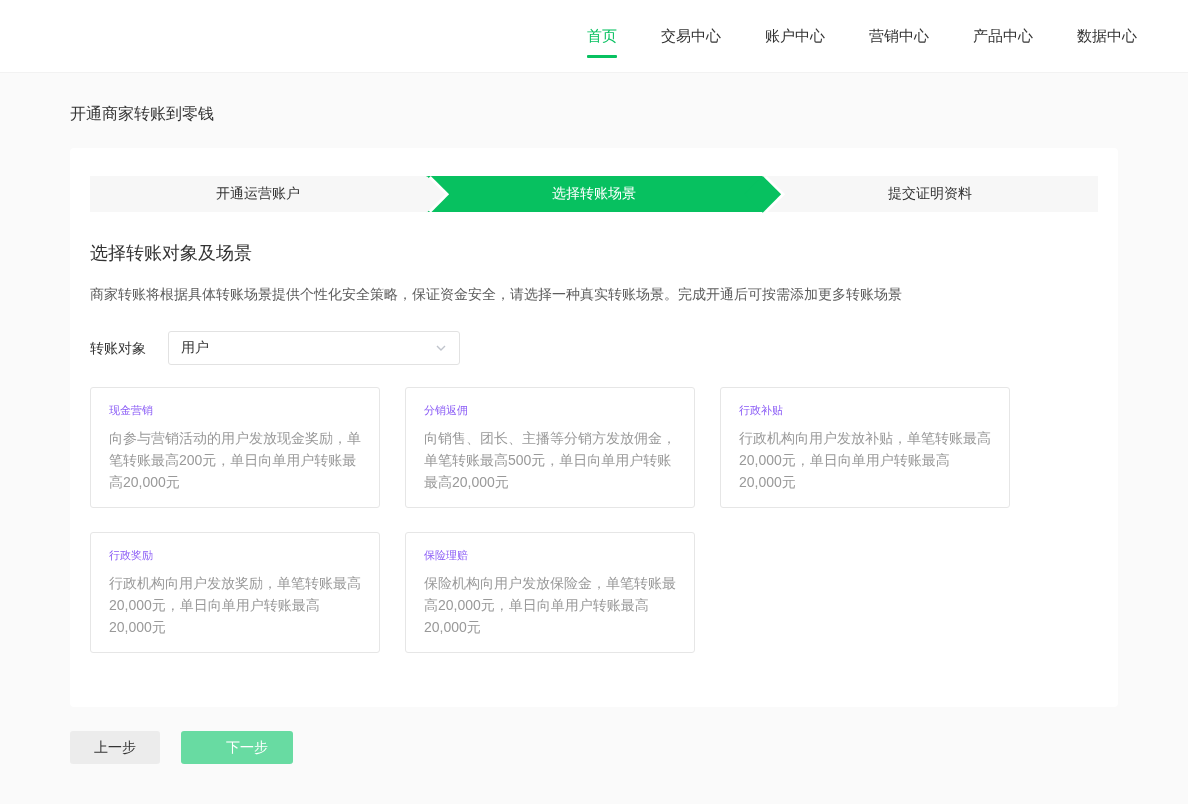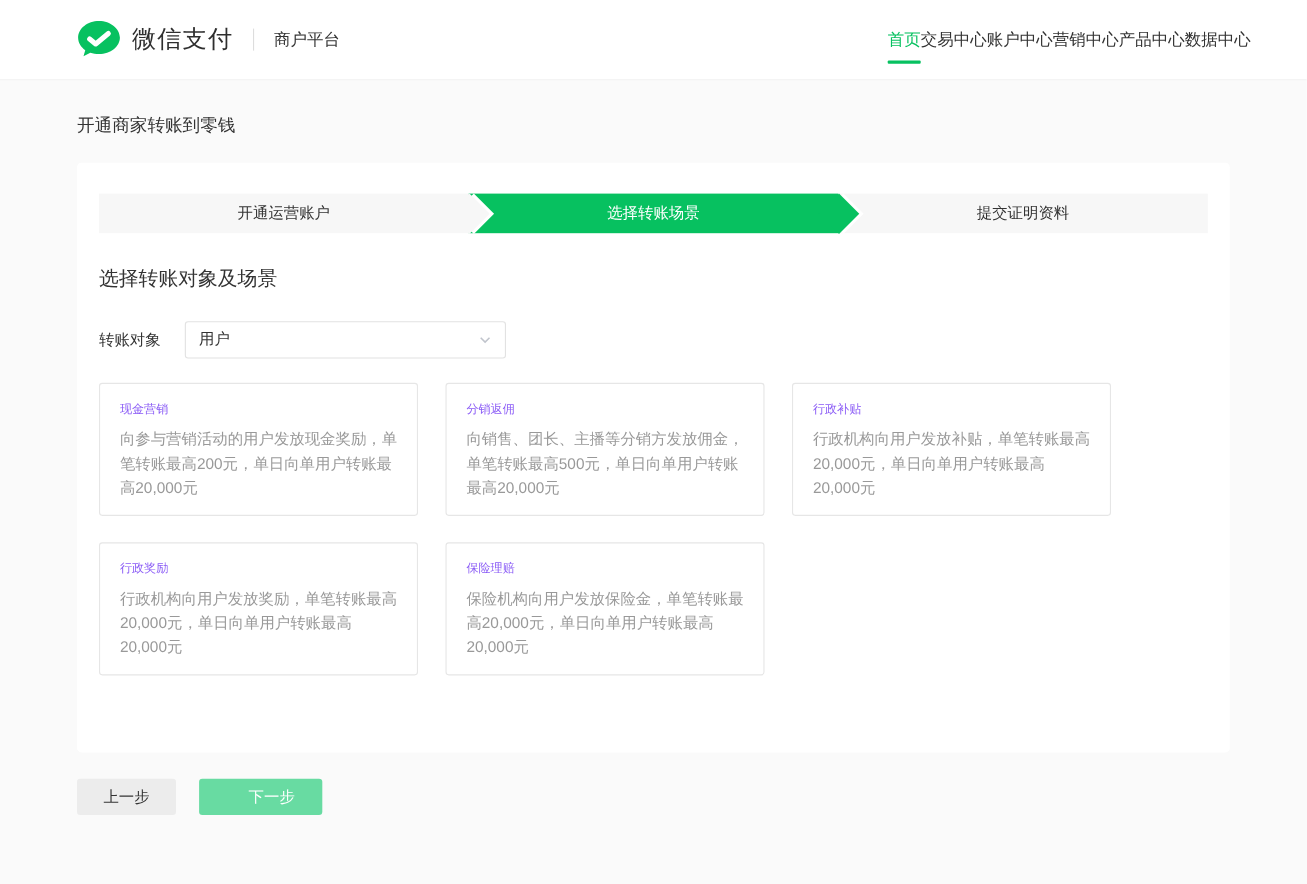--- a/index.html
+++ b/index.html
@@ -14,21 +14,21 @@
   
   .header {
     height:73px; background:#fff; display:flex; align-items:center;
     padding:0 51px 0 70px; border-bottom:1px solid #f2f2f2;
   }
   .brand { display:flex; align-items:center; }
   .logo { width:40px; height:36px; display:block; }
   .brand-name { font-size:22px; color:#2f2f2f; margin-left:10px; letter-spacing:1px; }
   .brand-divider { width:1px; height:20px; background:#ddd; margin:0 18px; }
   .platform-name { font-size:15px; color:#333; }
-  .nav { margin-left:auto; display:flex; align-items:center; height:100%; }
+  .nav { margin-left:auto; display:flex; align-items:center; gap:44px; height:100%; }
   .nav-item {
     font-size:15px; color:#333; cursor:pointer; position:relative;
     height:100%; display:flex; align-items:center;
   }
   .nav-item.active { color:#07c160; }
   .nav-item.active::after {
     content:""; position:absolute; left:50%; transform:translateX(-50%);
     bottom:14px; width:30px; height:3px; background:#07c160; border-radius:1px;
   }
 
@@ -92,29 +92,20 @@
     height:33px; border:none; border-radius:3px; font-size:14px; cursor:pointer;
     font-family:inherit;
   }
   .btn-prev { width:90px; background:#ececec; color:#333; }
   .btn-next { width:112px; background:#68dba2; color:#fff;padding-left:20px; }
 </style>
 </head>
 <body>
 
 <div class="header">
-  <div class="brand">
-    <svg class="logo" viewBox="0 0 40 36">
-      <path d="M20 1C9.5 1 1 7.8 1 16.2c0 4.6 2.5 8.7 6.5 11.5l-1.6 5.4 6.2-3.2c2.4.8 5.1 1.3 7.9 1.3 10.5 0 19-6.8 19-15S30.5 1 20 1z" fill="#07c160"></path>
-      <path d="M11.5 17.5l5.5 4.5 11.5-9.5" fill="none" stroke="#fff" stroke-width="4.6" stroke-linecap="round" stroke-linejoin="round"></path>
-    </svg>
-    <span class="brand-name">微信支付</span>
-    <span class="brand-divider"></span>
-    <span class="platform-name">商户平台</span>
-  </div>
   <div class="nav">
     <span class="nav-item active">首页</span>
     <span class="nav-item">交易中心</span>
     <span class="nav-item">账户中心</span>
     <span class="nav-item">营销中心</span>
     <span class="nav-item">产品中心</span>
     <span class="nav-item">数据中心</span>
   </div>
 </div>
 
@@ -123,20 +114,21 @@
 
   <div class="card">
 
     <div class="steps">
       <div class="step has-arrow">开通运营账户</div>
       <div class="step has-arrow active">选择转账场景</div>
       <div class="step">提交证明资料</div>
     </div>
 
     <h2 class="section-heading">选择转账对象及场景</h2>
+    <p class="section-desc">商家转账将根据具体转账场景提供个性化安全策略，保证资金安全，请选择一种真实转账场景。完成开通后可按需添加更多转账场景</p>
 
     <div class="form-row">
       <div class="form-label">转账对象</div>
       <div class="select-box">
         <span>用户</span>
         <svg width="12" height="12" viewBox="0 0 12 12">
           <polyline points="2,4 6,8 10,4" fill="none" stroke="#c0c4cc" stroke-width="1.4"></polyline>
         </svg>
       </div>
     </div>

